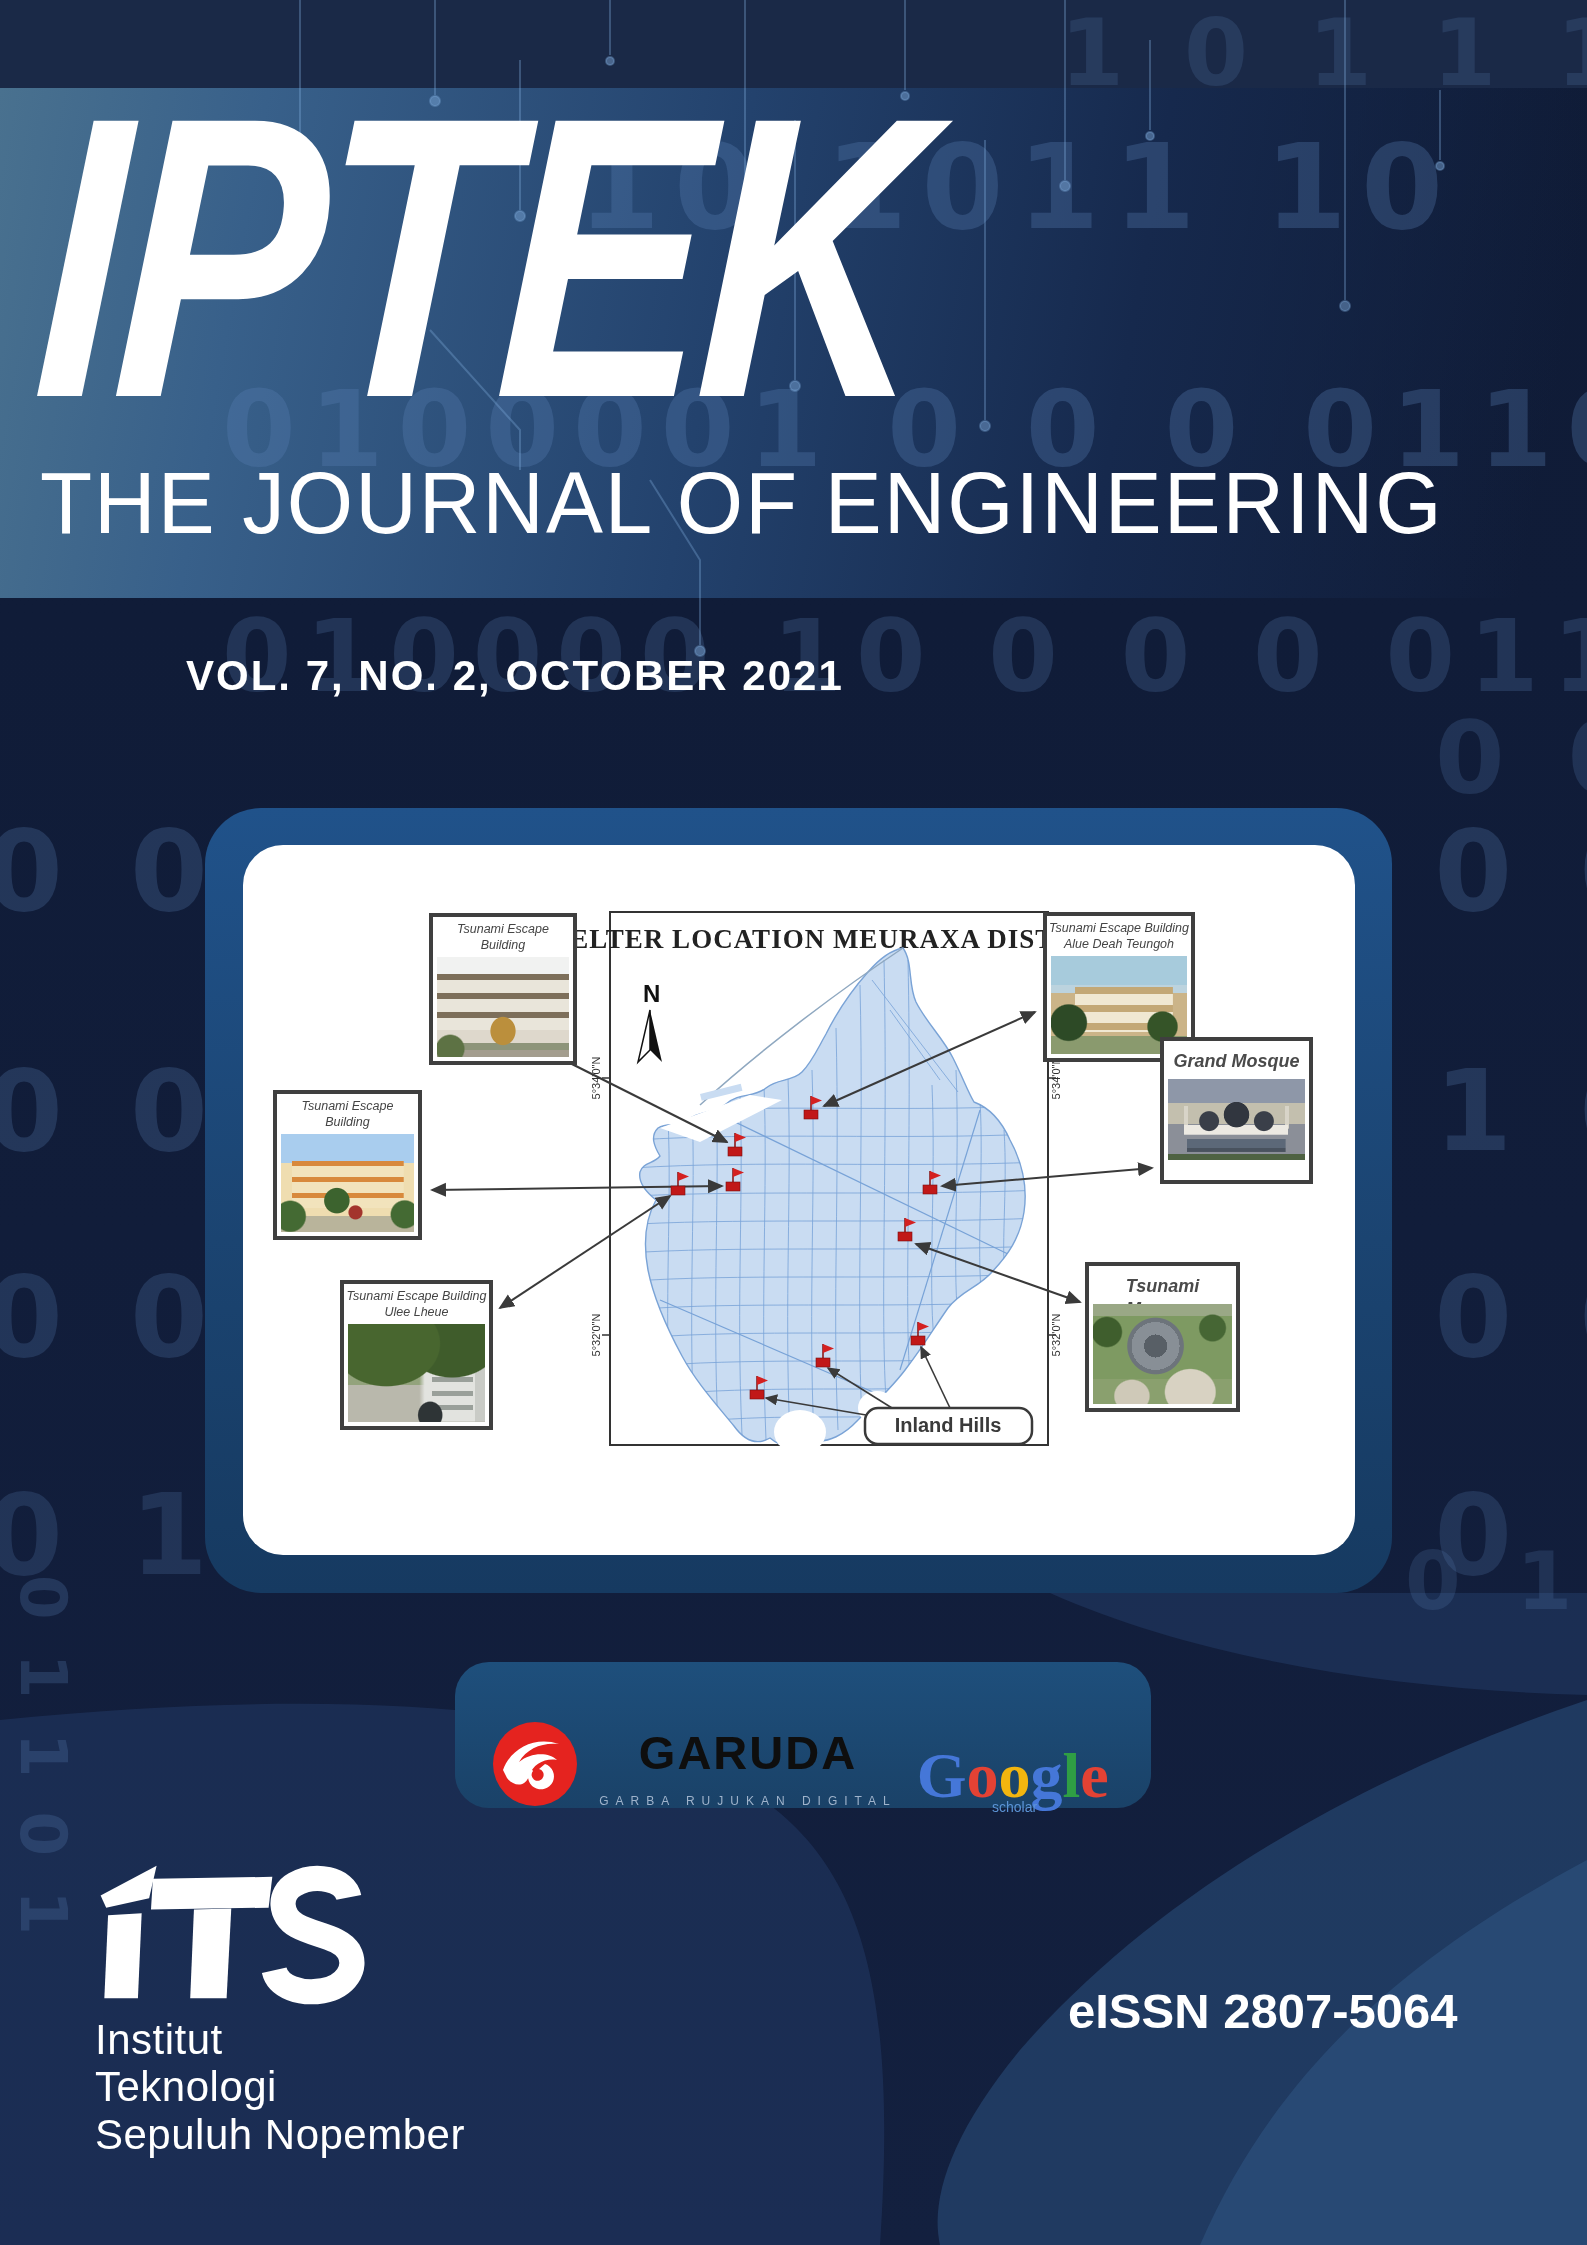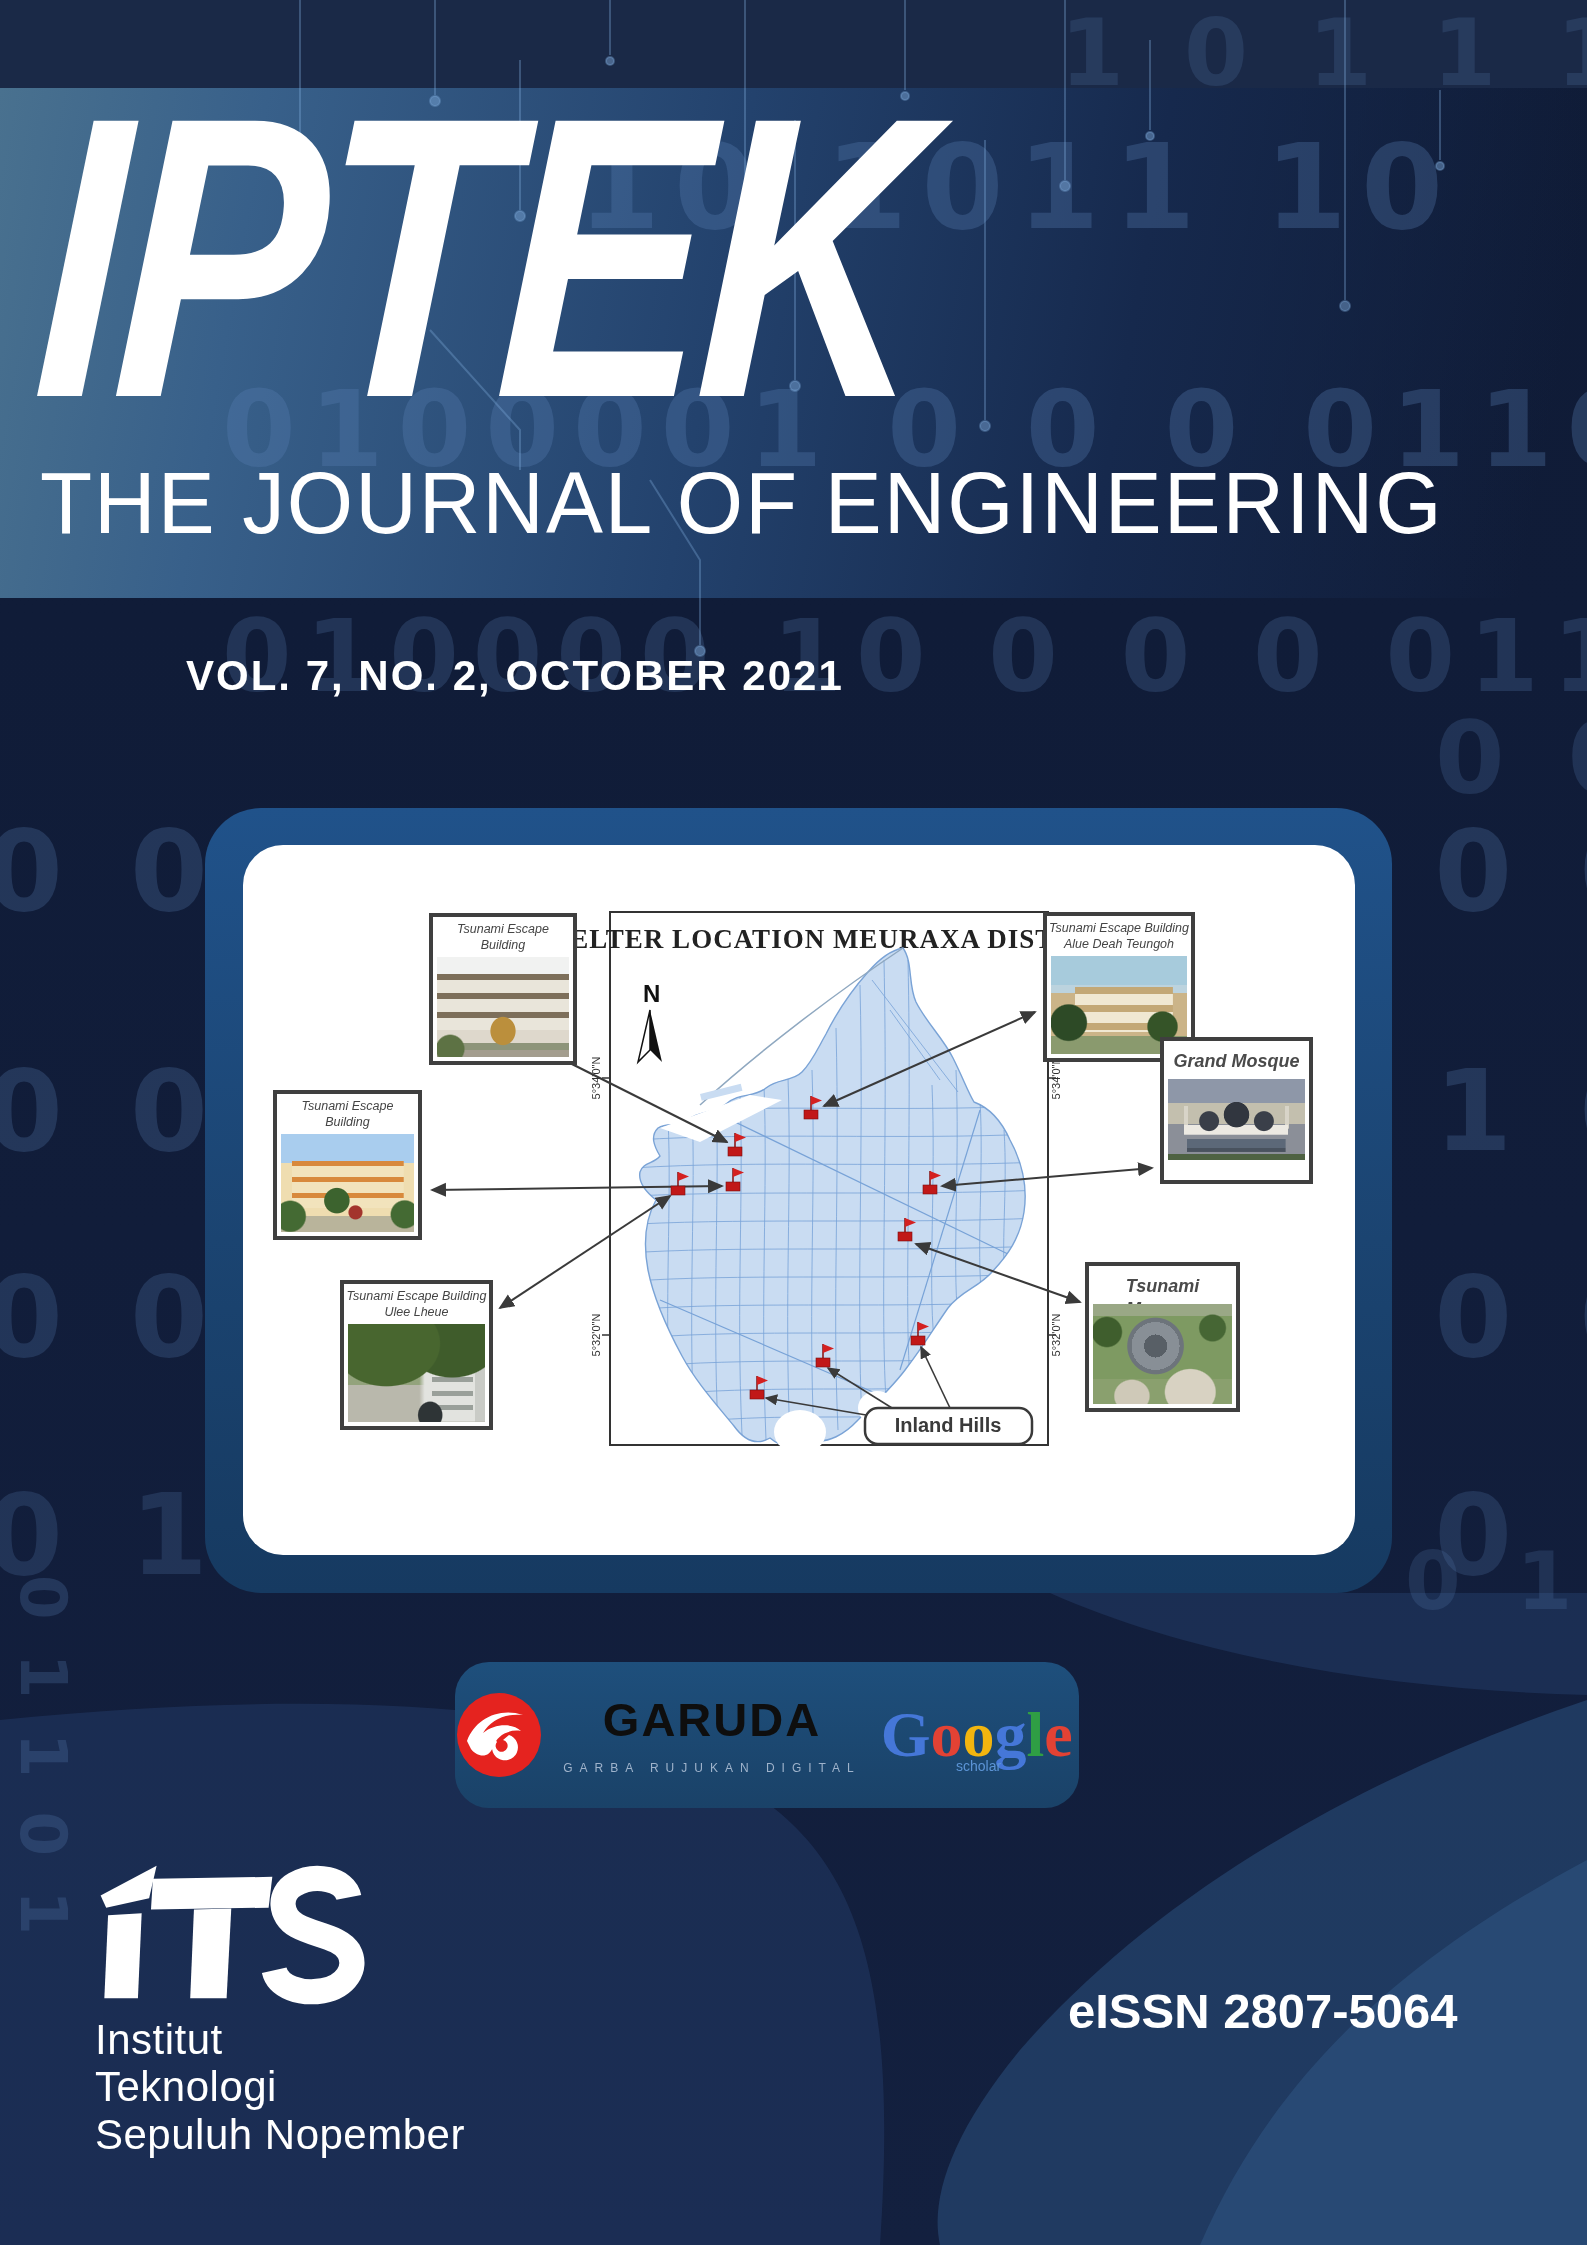--- a/index.html
+++ b/index.html
@@ -77,22 +77,22 @@
     linear-gradient(180deg,#4e6242 0 100%) 0 100%/100% 8% no-repeat,
     linear-gradient(180deg,#8e97a8 0 30%,#c3bfae 30% 56%,#8b8f98 56%);}
   .ph-museum{background:
     radial-gradient(circle at 45% 42%, #585f66 0 12%, #888f96 12% 25%, #6d747b 25% 29%, transparent 30%),
     radial-gradient(ellipse at 70% 88%, #d8d2c2 0 18%, transparent 19%),
     radial-gradient(ellipse at 28% 92%, #cfc9b8 0 12%, transparent 13%),
     radial-gradient(circle at 10% 28%, #3f5e2d 0 10%, transparent 11%),
     radial-gradient(circle at 86% 24%, #466634 0 9%, transparent 10%),
     linear-gradient(180deg,#9aa886 0 12%,#7e9a62 12% 75%,#8aa06e 75%);}
   
-  .banner{position:absolute;left:455px;top:1662px;width:624px;height:146px;border-radius:34px;
-        background:linear-gradient(180deg,#1e4f7c,#1a4268);display:flex;align-items:center;
+  .banner{position:absolute;left:455px;top:1662px;width:696px;height:146px;border-radius:34px;
+        background:linear-gradient(180deg,#1e4f7c,#1a4268);display:flex;align-items:flex-end;
         justify-content:center;gap:20px;}
   .garuda-text{display:flex;flex-direction:column;align-items:center;}
   .garuda-name{font-size:47px;font-weight:800;color:#0e0e0e;letter-spacing:2px;line-height:1;}
   .garuda-tag{font-size:12px;color:#9fb3cb;letter-spacing:7px;margin-top:18px;white-space:nowrap;}
   .google{position:relative;font-family:"Liberation Serif",serif;font-size:64px;line-height:1;padding-right:6px;}
   .google span{font-weight:bold;}
   .gl0{color:#4577d8;} .gl1{color:#e34234;} .gl2{color:#f2b50f;} .gl3{color:#4577d8;}
   .gl4{color:#2f9e44;} .gl5{color:#e34234;}
   .scholar{position:absolute;left:38%;top:56px;font-family:"Liberation Sans",sans-serif;
         font-size:14px;color:#5c94d6;font-weight:500;}

